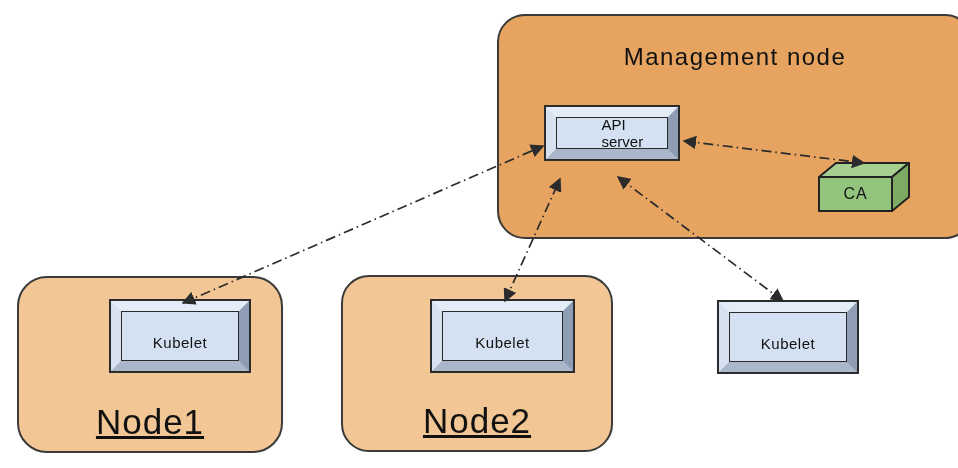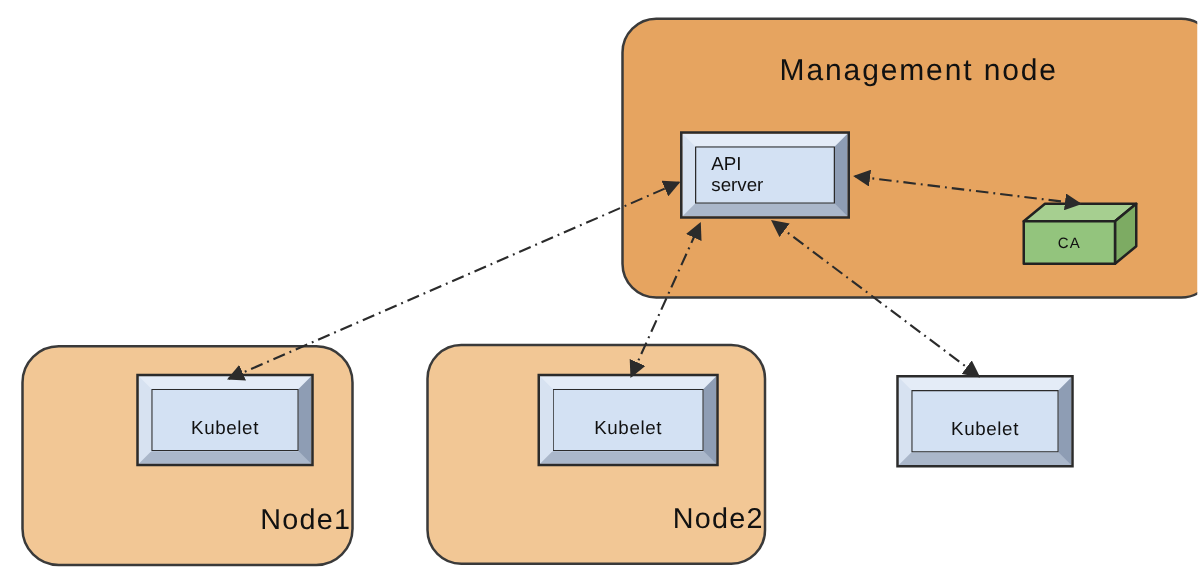--- a/index.html
+++ b/index.html
@@ -19,48 +19,48 @@
   }
   .worker{background:var(--node_fill,#f2c795);border-radius:30px;}
   #node1{left:17px;top:276px;width:266px;height:177px;}
   #node2{left:341px;top:275px;width:272px;height:177px;border-radius:28px;}
   #node3{left:668px;top:276px;width:269px;height:177px;}
   .mgmt-title{
     position:absolute;left:0;right:0;top:26px;margin:0 auto;width:240px;
     text-align:center;font-size:24px;line-height:30px;letter-spacing:1.5px;
   }
   .node-label{
-    position:absolute;left:0;right:0;top:124px;text-align:right;
-    font-size:23px;letter-spacing:1px;
+    position:absolute;left:0;right:0;top:124px;text-align:center;
+    font-size:35px;letter-spacing:1px;text-decoration:underline;
   }
   
   .bevel{
     position:absolute;box-sizing:border-box;
     background:var(--panel_fill,#d3e1f3);
     border:10px solid;
     border-top-color:var(--bevel_top,#e4ecf7);
     border-left-color:var(--bevel_left,#d7e2f1);
     border-right-color:var(--bevel_right,#8e9db4);
     border-bottom-color:var(--bevel_bottom,#aab7ca);
     outline:2px solid #2b2b2b;
     box-shadow:inset 0 0 0 1px #2b2b2b;
     display:flex;align-items:center;justify-content:center;
   }
-  #api-server{left:546px;top:107px;width:132px;height:66px;justify-content:flex-start;}
+  #api-server{left:546px;top:107px;width:132px;height:52px;justify-content:center;padding-left:28px;}
   #api-server .lbl{font-size:15px;line-height:17px;padding-left:13px;width:62px;}
   .kubelet .lbl{font-size:15px;letter-spacing:.5px;margin-top:12px;}
   #kubelet1{left:111px;top:301px;width:138px;height:70px;}
   #kubelet2{left:432px;top:301px;width:141px;height:70px;}
   #kubelet3{left:719px;top:302px;width:138px;height:70px;}
   
   #ca{position:absolute;left:817px;top:161px;width:94px;height:52px;}
   #ca .lbl{
     position:absolute;left:2px;top:16px;width:73px;height:34px;
     display:flex;align-items:center;justify-content:center;
-    font-size:12px;letter-spacing:1px;
+    font-size:16px;letter-spacing:1px;
   }
   #connectors{position:absolute;left:0;top:0;pointer-events:none;}
 </style>
 </head>
 <body>
 
 <div id="canvas">
 
   <div id="management" class="round-box">
     <div class="mgmt-title">Management node</div>

